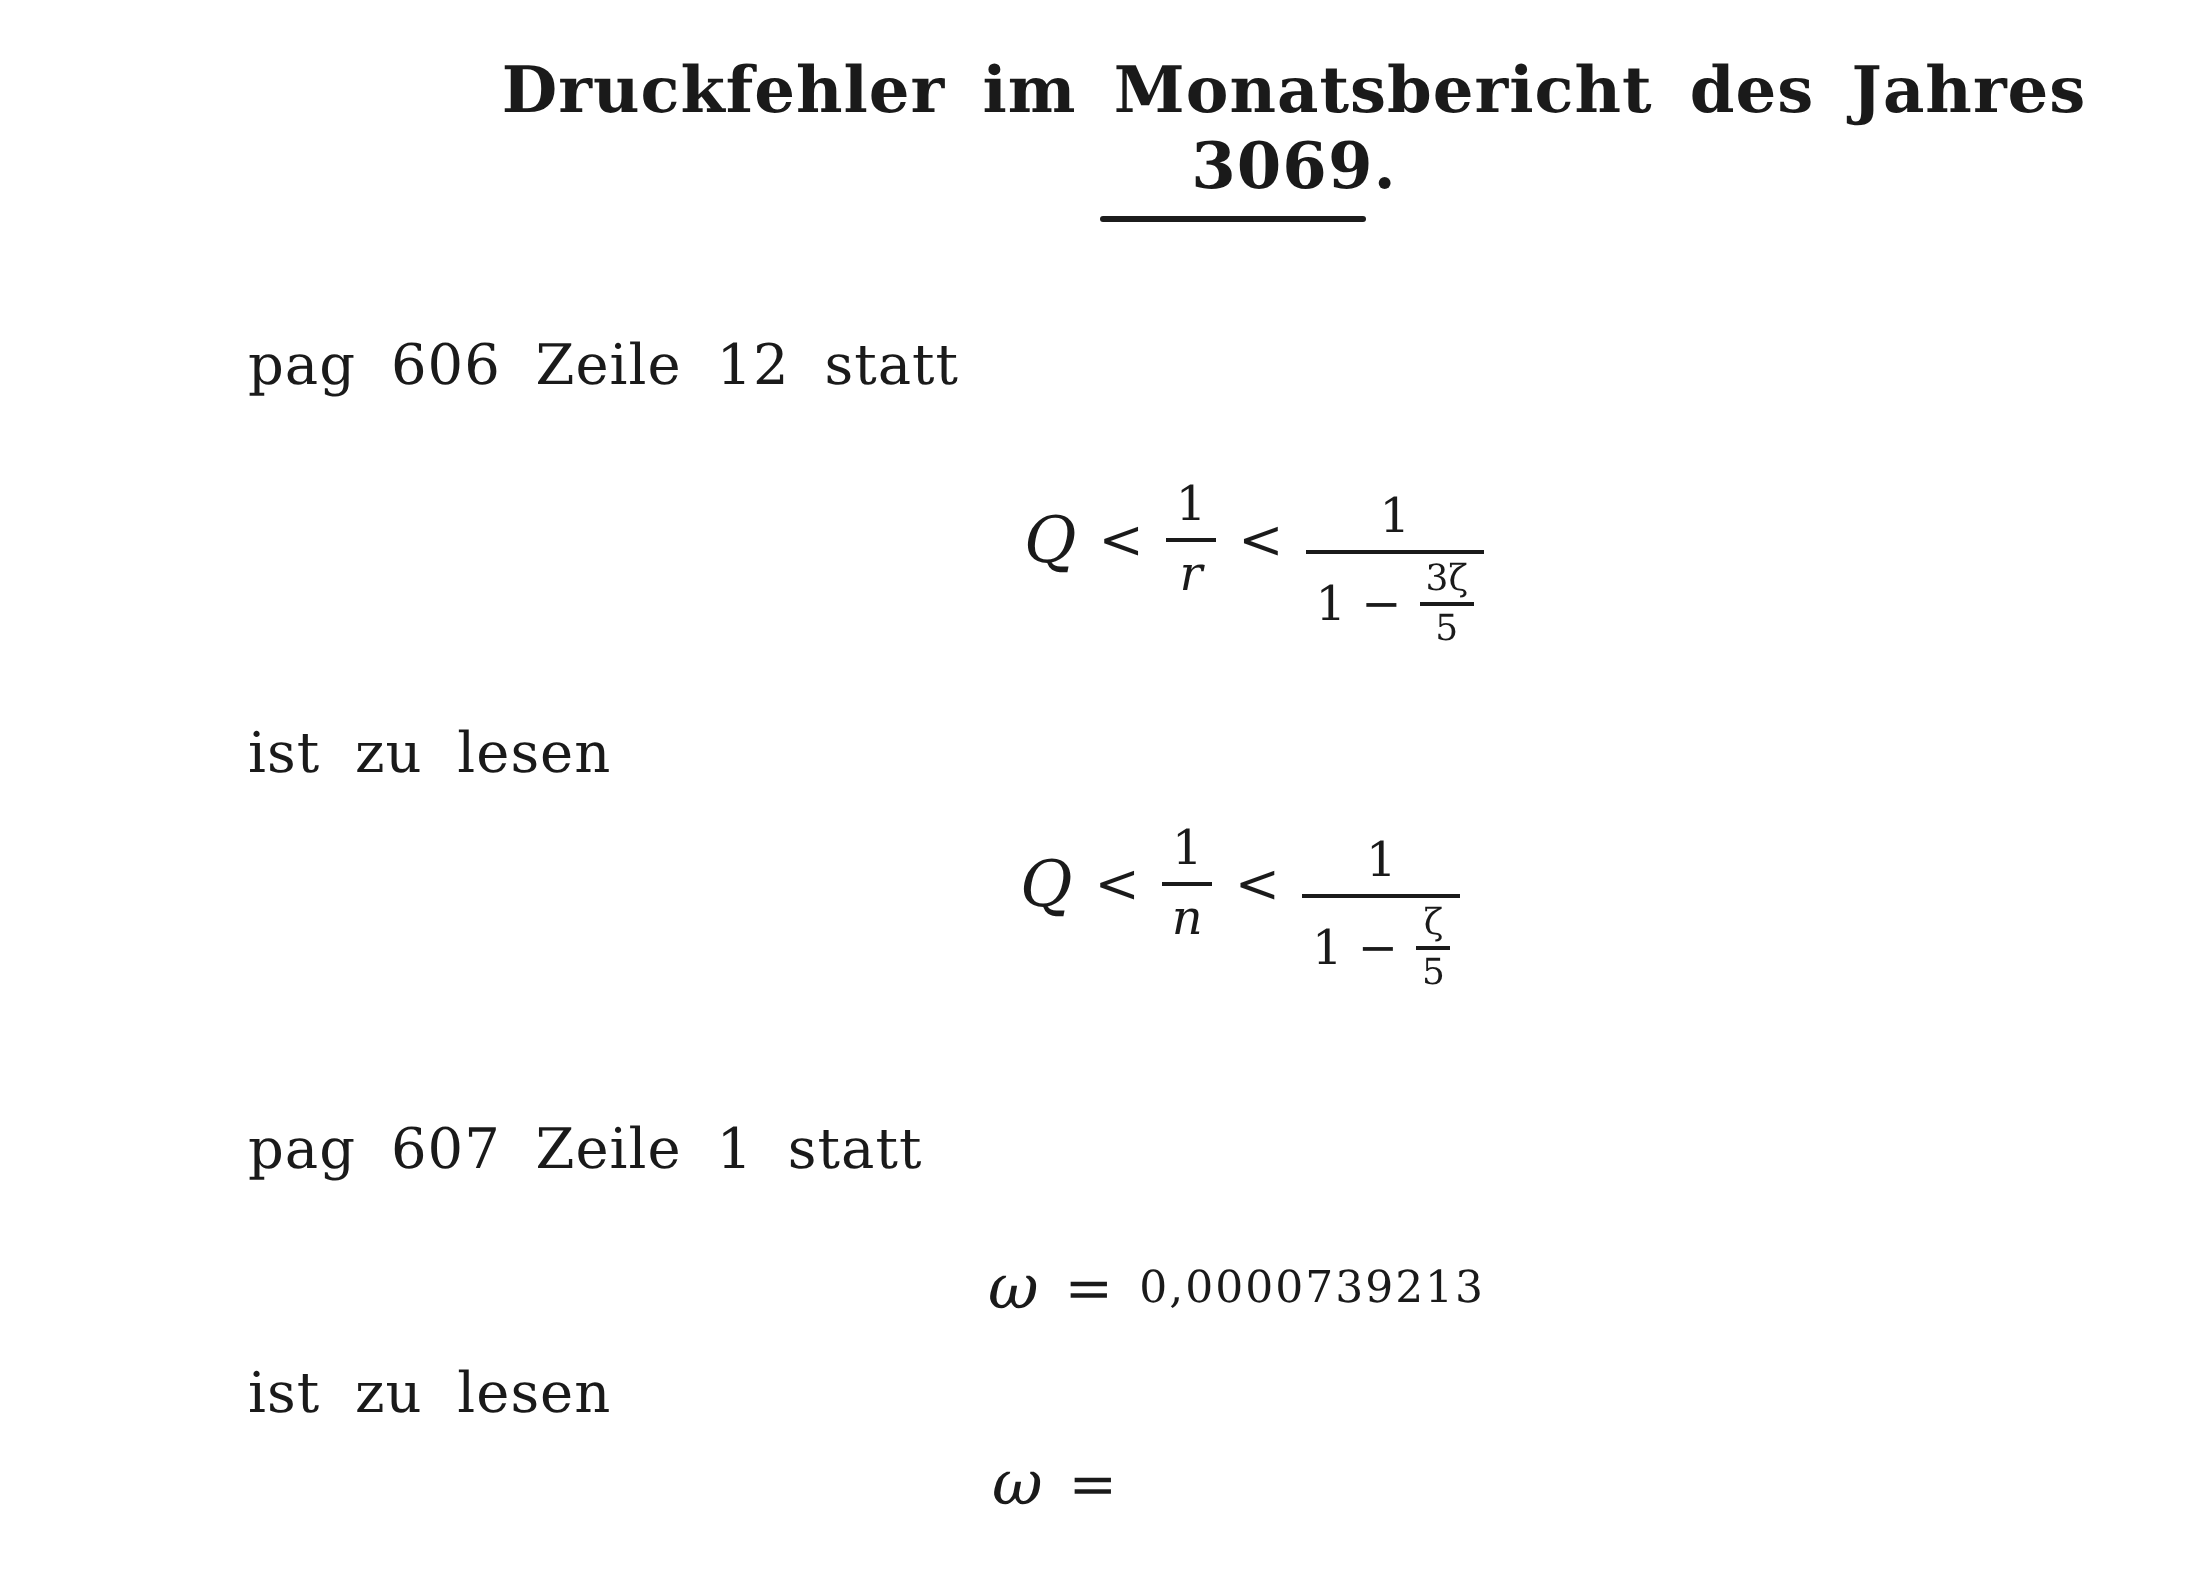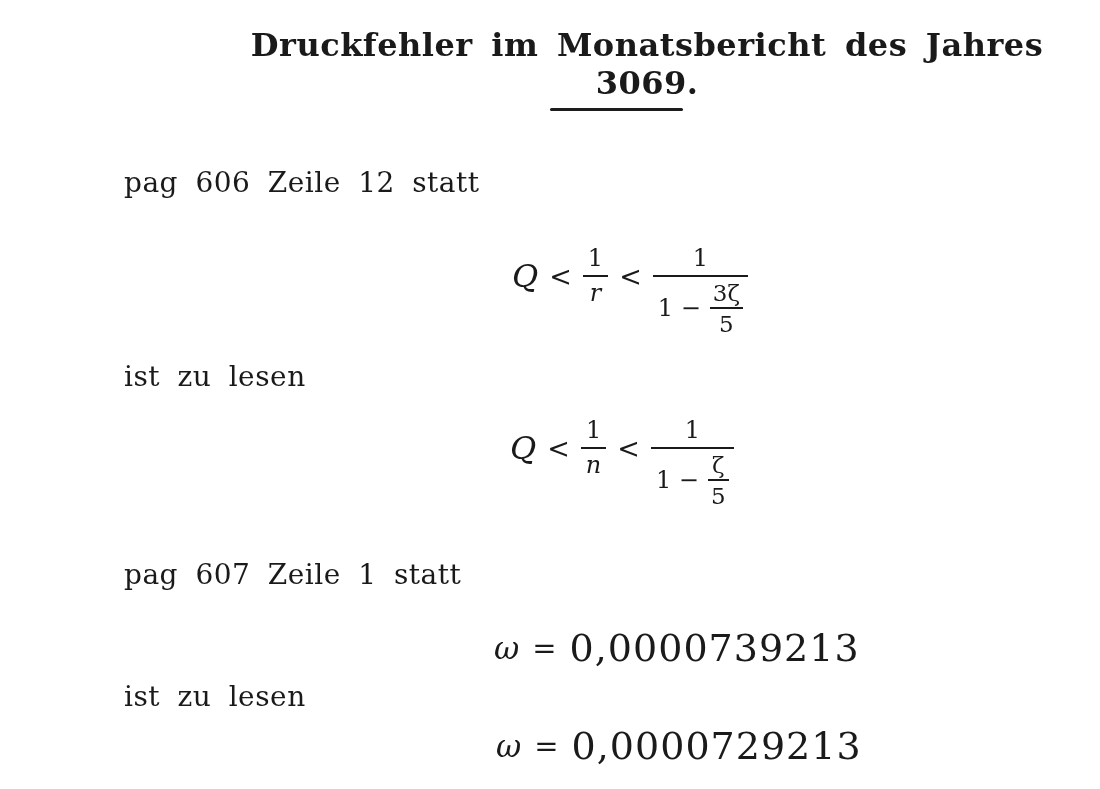--- a/index.html
+++ b/index.html
@@ -48,27 +48,27 @@
   .rel { font-size: 27px; }
 
   .frac { display: inline-block; text-align: center; font-size: 24px; line-height: 1.15; }
   .frac .num { display: block; padding: 0 5px 2px; }
   .frac .den { display: block; border-top: 2px solid #1a1a1a; padding: 3px 5px 0; }
   .ital { font-style: italic; }
 
   .bigfrac { position: relative; top: 15px; }
   .den-row { display: inline-flex; align-items: center; gap: 9px; }
 
-  .ifrac { font-size: 23px; }
+  .ifrac { font-size: 18px; }
   .ifrac .num { padding: 0 3px 1px; }
   .ifrac .den { padding: 2px 3px 0; border-top: 2px solid #1a1a1a; }
 
   .omega { font-style: italic; font-size: 31px; }
   .eqrel { font-size: 29px; }
-  .val   { font-size: 38px; letter-spacing: 1px; }
+  .val   { font-size: 22px; letter-spacing: 1px; }
 </style>
 </head>
 <body>
 
 <div class="page">
 
   <h1 class="title">Druckfehler im Monatsbericht des Jahres 3069.</h1>
 
   <div class="divider"></div>
 
@@ -126,16 +126,15 @@
     <span class="omega">ω</span>
     <span class="eqrel">=</span>
     <span class="val">0,0000739213</span>
   </div>
 
   <p class="label l-read2">ist zu lesen</p>
 
   <div class="eq eq4">
     <span class="omega">ω</span>
     <span class="eqrel">=</span>
-    <span class="val">0,0000729213</span>
   </div>
 
 </div>
 
 </body></html>

